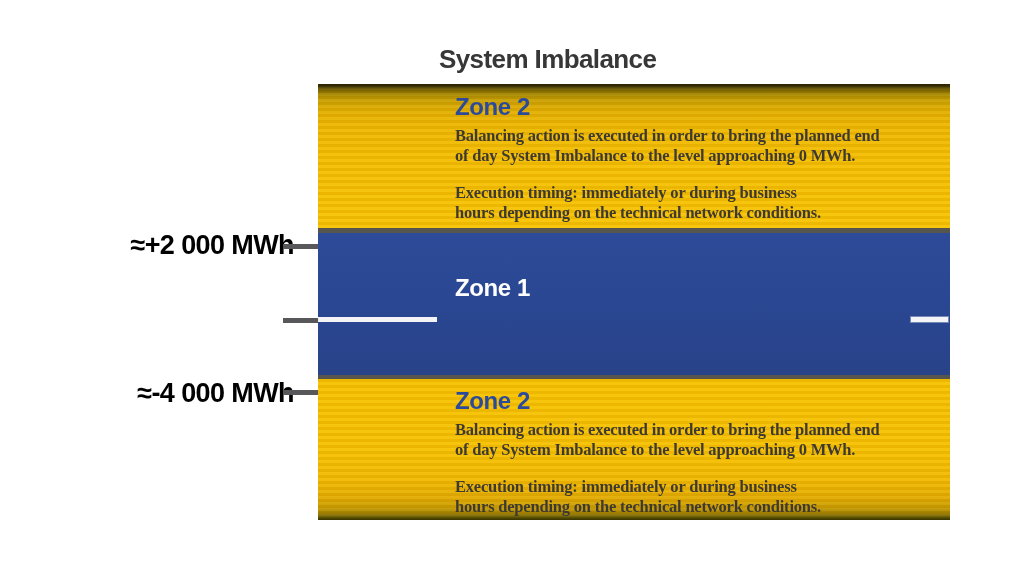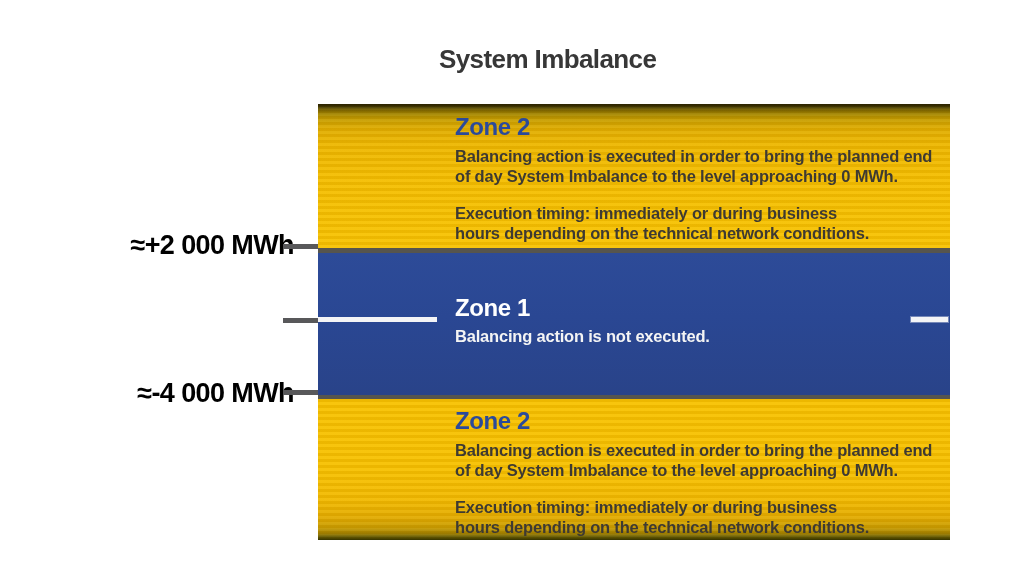--- a/index.html
+++ b/index.html
@@ -6,21 +6,21 @@
   html,body { background:#ffffff; }
   body { font-family:"Liberation Sans", sans-serif; }
   .stage { position:relative; width:1020px; height:583px; background:#ffffff; overflow:hidden; }
 
   .title {
     position:absolute; left:439px; top:44px;
     font-size:26px; font-weight:bold; color:#373737; letter-spacing:-0.6px;
     white-space:nowrap;
   }
 
-  .diagram { position:absolute; left:318px; top:104px; width:632px; height:435px; }
+  .diagram { position:absolute; left:318px; top:84px; width:632px; height:435px; }
 
   .zone { position:relative; width:100%; overflow:hidden; }
 
   .zone-yellow-top {
     height:144px;
     background:linear-gradient(to bottom,
       #1f1c00 0px, #2e2800 2px, #6b5900 5px, #a58700 10px,
       #c89f00 16px, #e0ad00 25px, #edb700 40px, #f4be00 72px, #f8c301 144px);
   }
   .zone-blue {
@@ -46,21 +46,21 @@
   .zone-content { position:absolute; left:137px; top:0; right:8px; }
 
   .zone-heading {
     font-size:24px; font-weight:bold; letter-spacing:-0.4px; line-height:28px;
   }
   .heading-blue { color:#2b4a9a; }
   .heading-white { color:#ffffff; }
 
   .zone-body {
     font-size:16.5px; font-weight:bold; color:#3e3a32;
-    line-height:20px; letter-spacing:-0.2px; white-space:nowrap;
+    line-height:20px; letter-spacing:-0.2px; white-space:nowrap;font-family:Liberation Serif, serif;
   }
   .zone-body.white { color:#f4f4f4; }
   .para-gap { margin-top:17px; }
 
   .content-top { padding-top:9px; }
   .content-top .zone-heading { margin-bottom:5px; }
   .content-mid { padding-top:41px; }
   .content-mid .zone-heading { margin-bottom:4px; }
   .content-bottom { padding-top:8px; }
   .content-bottom .zone-heading { margin-bottom:5px; }
@@ -117,21 +117,20 @@
         <div class="zone-body para-gap">Execution timing: immediately or during business</div>
         <div class="zone-body">hours depending on the technical network conditions.</div>
       </div>
     </div>
 
     <div class="divider-upper"></div>
 
     <div class="zone zone-blue">
       <div class="zone-content content-mid">
         <div class="zone-heading heading-white">Zone 1</div>
-        <div class="zone-body white">Balancing action is not executed.</div>
       </div>
     </div>
 
     <div class="divider-lower"></div>
 
     <div class="zone zone-yellow-bottom">
       <div class="banding"></div>
       <div class="zone-content content-bottom">
         <div class="zone-heading heading-blue">Zone 2</div>
         <div class="zone-body">Balancing action is executed in order to bring the planned end</div>

